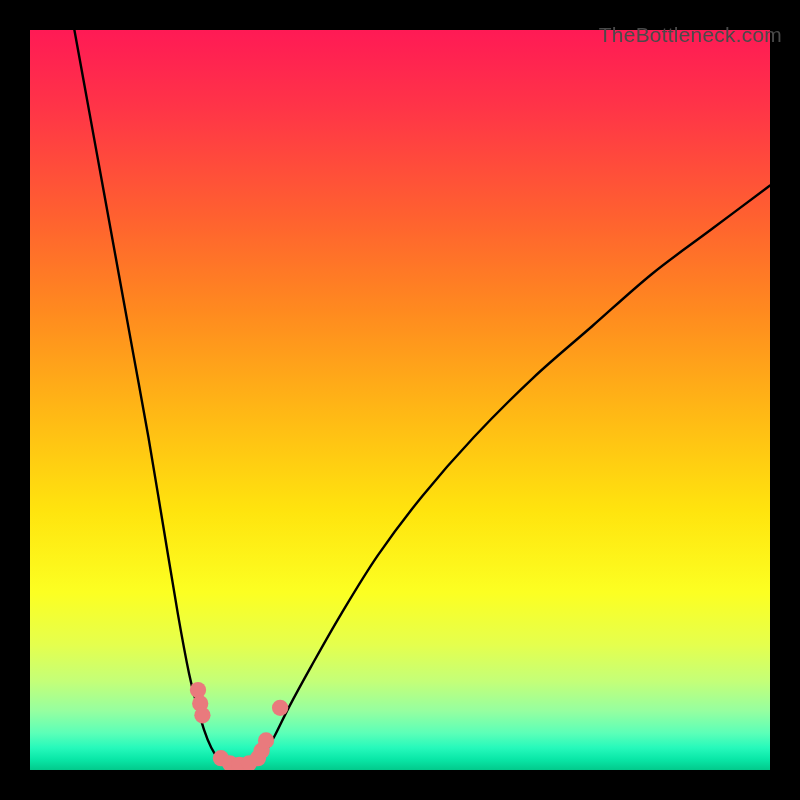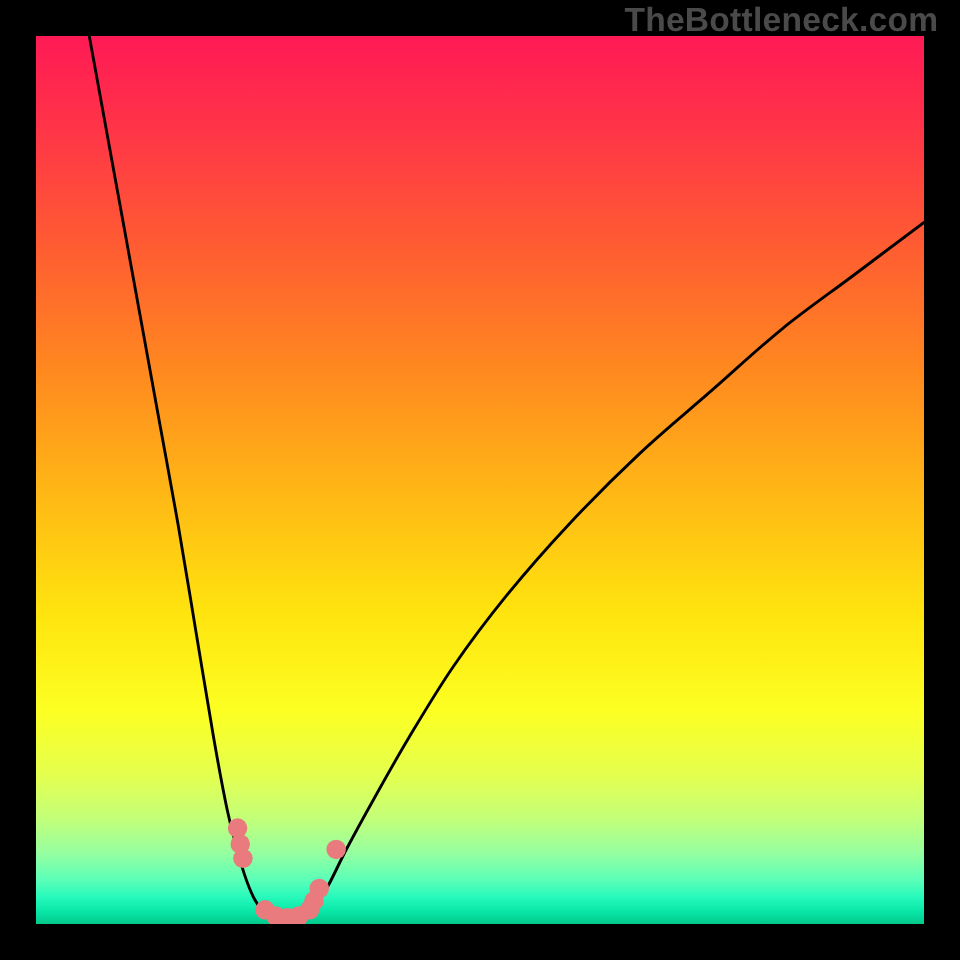--- a/index.html
+++ b/index.html
@@ -12,25 +12,25 @@
     font-family: Arial, Helvetica, sans-serif;
   }
   .stage {
     position: relative;
     width: 800px;
     height: 800px;
     background: #000;
   }
   .watermark {
     position: absolute;
-    top: 1px;
+    top: 23px;
     right: 18px;
     color: #4a4a4a;
-    font-size: 28px;
-    font-weight: 700;
+    font-size: 21px;
+    font-weight: 400;
     letter-spacing: 0.2px;
     z-index: 5;
   }
   .plot {
     position: absolute;
     left: 30px;
     top: 30px;
     width: 740px;
     height: 740px;
     background: linear-gradient(to bottom,

